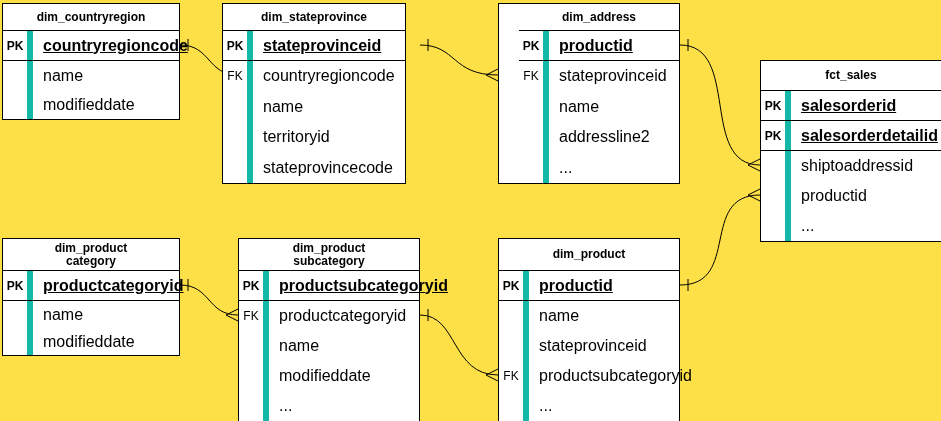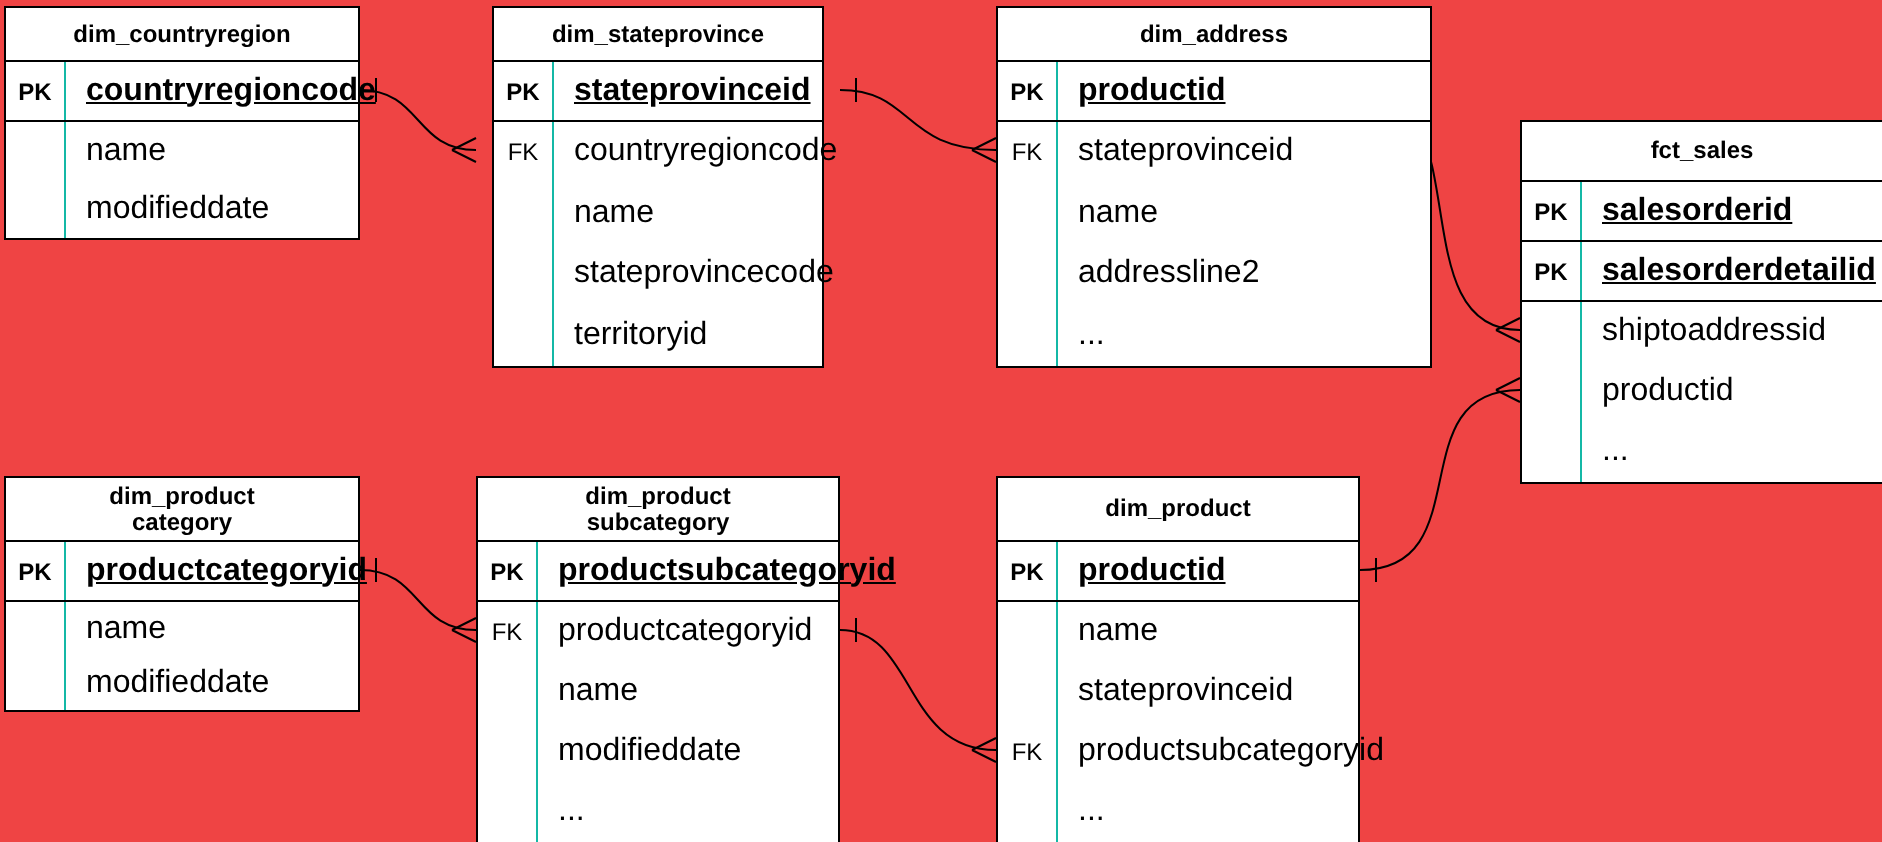--- a/index.html
+++ b/index.html
@@ -1,43 +1,43 @@
 <!DOCTYPE html>
 <html><head>
 <meta charset="utf-8">
 <style>
   html,body { margin:0; padding:0; background:#fff; }
   * { box-sizing:border-box; }
   .canvas {
-    position:relative; width:941px; height:421px; background:#ef4444;
+    position:relative; width:941px; height:421px; background:#fde047;
     font-family:"Liberation Sans", sans-serif; color:#000; overflow:hidden;
   }
   svg.edges { position:absolute; left:0; top:0; }
   svg.edges path { stroke:#000000; stroke-width:1; fill:none; }
   .entity { position:absolute; background:#ffffff; border:1px solid #000; }
   .t-title {
     display:flex; flex-direction:column; align-items:center; justify-content:center;
     border-bottom:1px solid #000; font-weight:bold; font-size:12px; line-height:13px;
     text-align:center;
   }
   .row { display:flex; align-items:stretch; }
   .row.pk { border-bottom:1px solid #000; }
   .key {
-    flex:0 0 30px; width:30px; border-right:1px solid #14b8a6;
+    flex:0 0 30px; width:30px; border-right:6px solid #14b8a6;
     display:flex; align-items:center; justify-content:center; font-size:12px;
   }
   .row.pk .key { font-weight:bold; }
   .field { flex:1; display:flex; align-items:center; padding-left:10px; font-size:16px; }
   .row.pk .field { font-weight:bold; text-decoration:underline; }
   
   .h27{height:27px;} .h29{height:29px;} .h30{height:30px;} .h305{height:30.5px;} .h32{height:32px;}
   
   .t0{left:2px;   top:3px;   width:178px;}
-  .t1{left:246px; top:3px;   width:166px;}
-  .t2{left:498px; top:3px;   width:218px;}
+  .t1{left:222px; top:3px;   width:184px;}
+  .t2{left:498px; top:3px;   width:182px;padding-left:20px;}
   .t3{left:760px; top:60px;  width:182px;}
   .t4{left:2px;   top:238px; width:178px;}
   .t5{left:238px; top:238px; width:182px;}
   .t6{left:498px; top:238px; width:182px;}
 </style>
 </head>
 <body>
 
 <div class="canvas">
 
@@ -103,25 +103,25 @@
     <div class="row h305">
       <div class="key">FK</div>
       <div class="field">countryregioncode</div>
     </div>
     <div class="row h305">
       <div class="key"></div>
       <div class="field">name</div>
     </div>
     <div class="row h305">
       <div class="key"></div>
+      <div class="field">territoryid</div>
+    </div>
+    <div class="row h305">
+      <div class="key"></div>
       <div class="field">stateprovincecode</div>
-    </div>
-    <div class="row h305">
-      <div class="key"></div>
-      <div class="field">territoryid</div>
     </div>
   </div>
 
   <div class="entity t2">
     <div class="t-title h27">
       <div>dim_address</div>
     </div>
     <div class="row pk h30">
       <div class="key">PK</div>
       <div class="field">productid</div>

